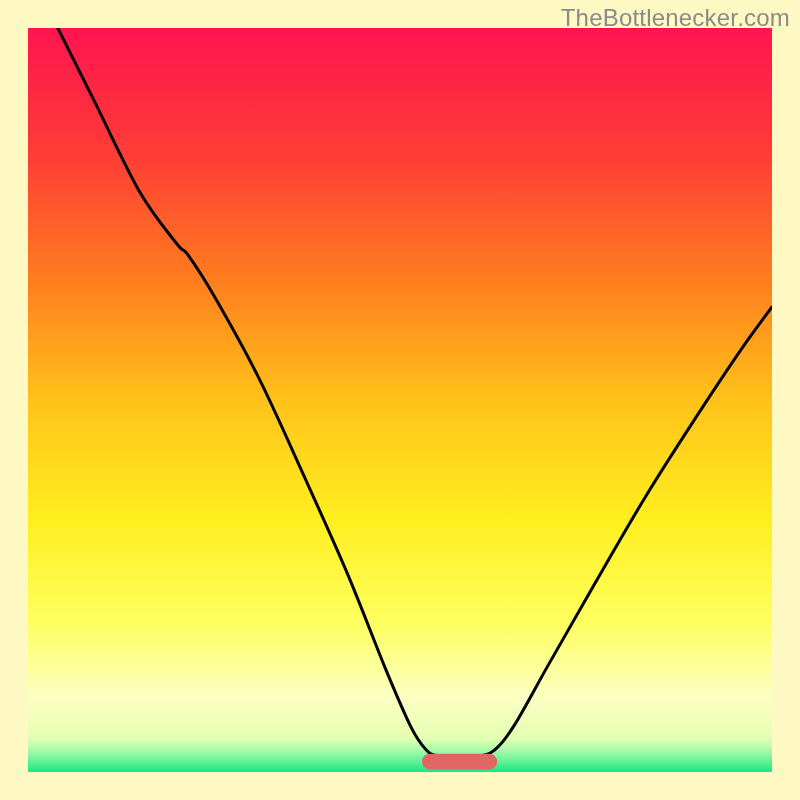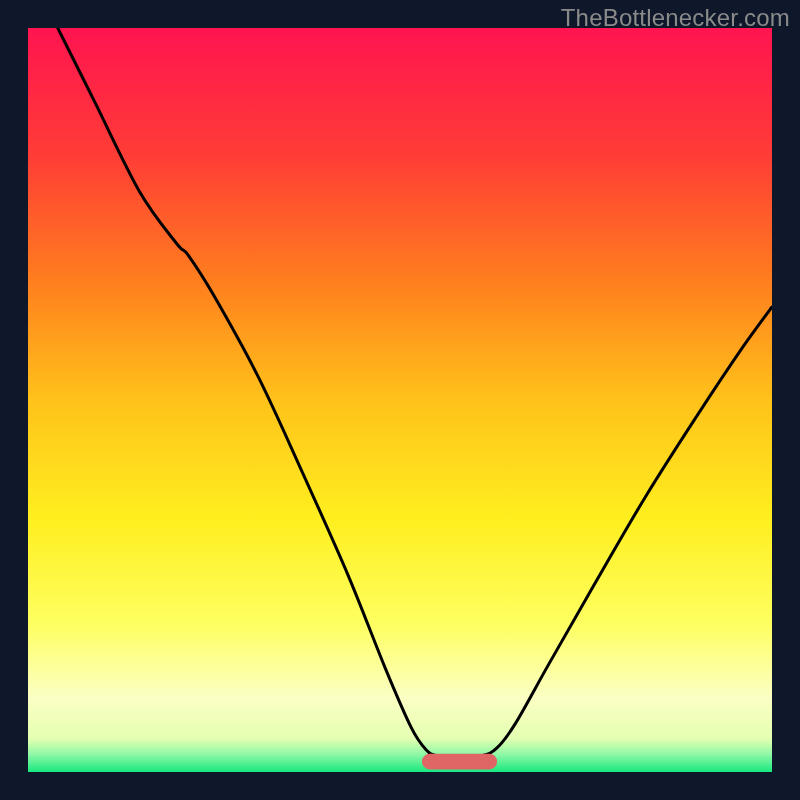--- a/index.html
+++ b/index.html
@@ -9,21 +9,21 @@
     height: 800px;
     background: #000000;
     overflow: hidden;
   }
   .frame {
     position: absolute;
     top: 0;
     left: 0;
     width: 800px;
     height: 800px;
-    background: #0f172a;
+    background: #fef9c3;
   }
   .watermark {
     position: absolute;
     top: 4px;
     right: 10px;
     font-family: Arial, Helvetica, sans-serif;
     font-size: 24px;
     color: #8a8a8a;
     letter-spacing: 0.2px;
     user-select: none;

